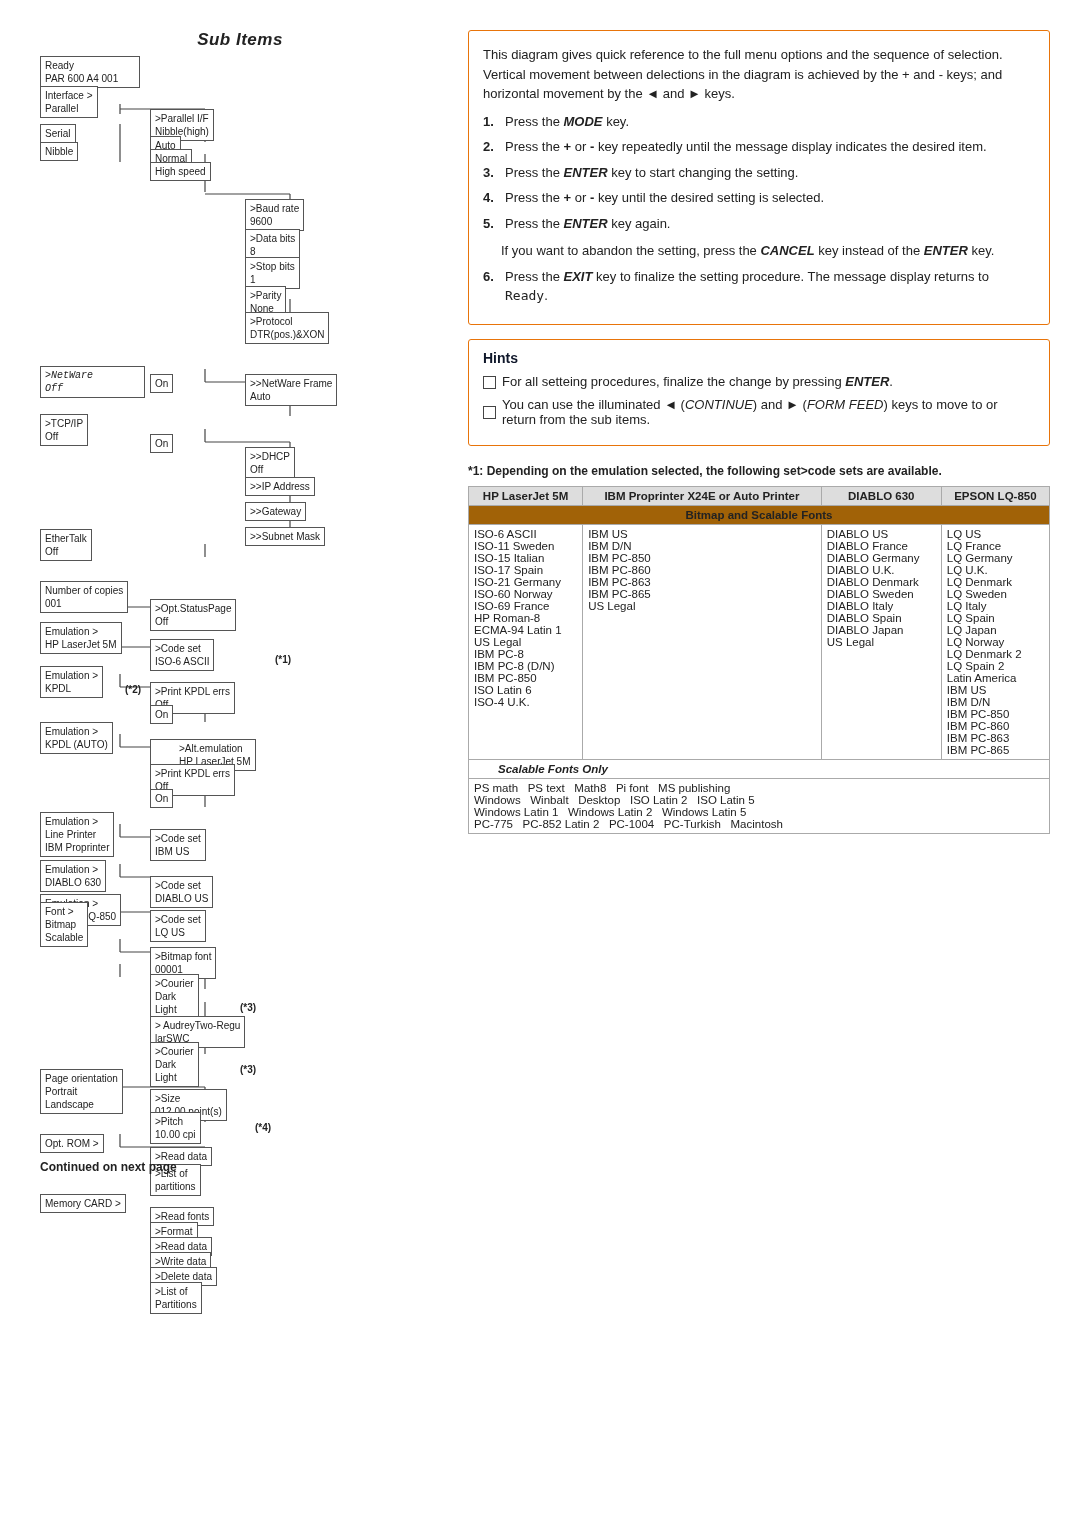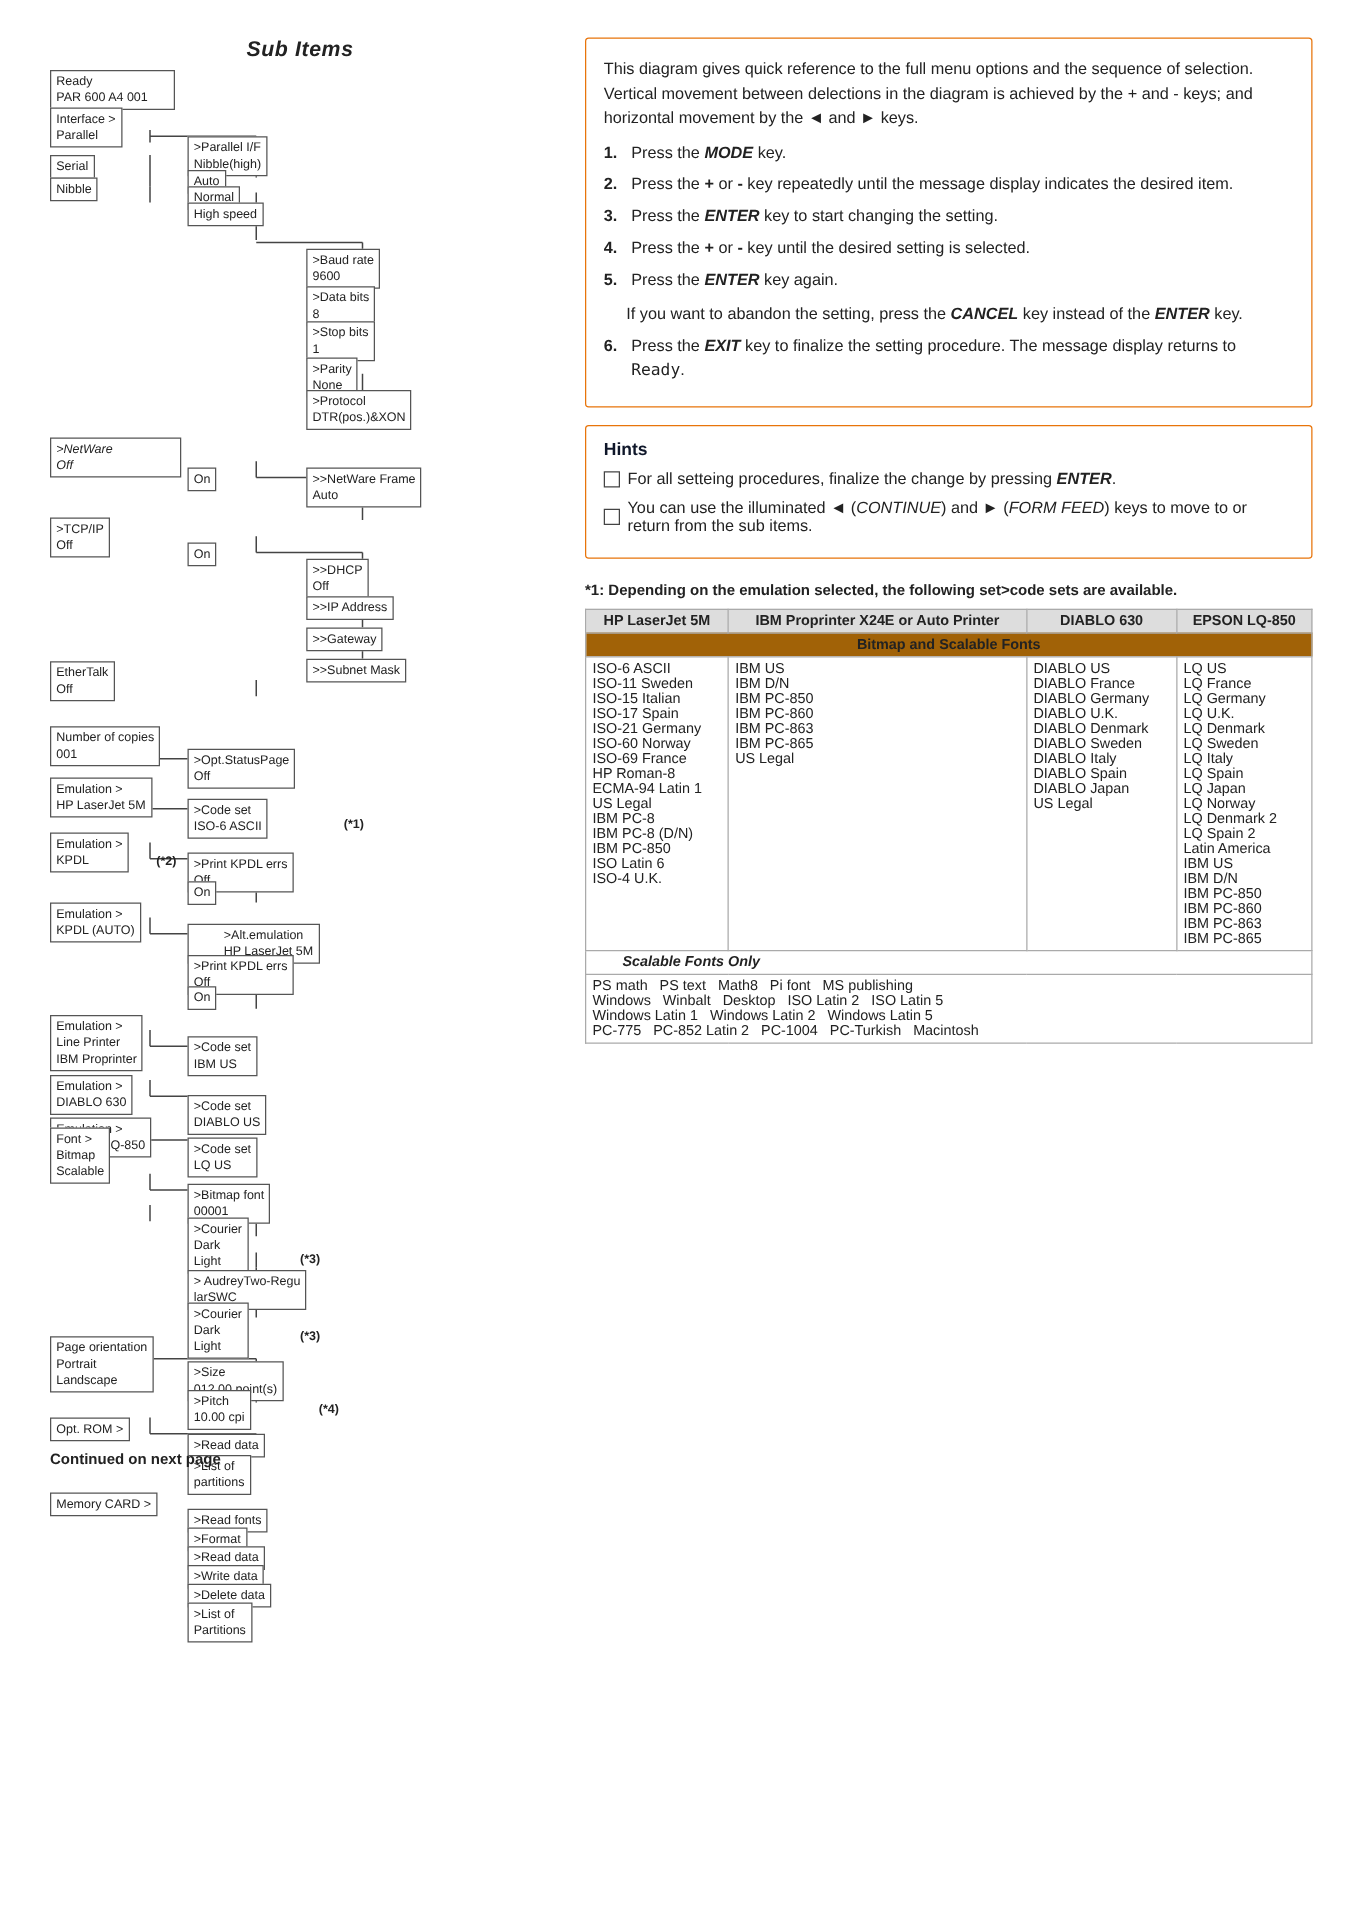--- a/index.html
+++ b/index.html
@@ -378,21 +378,21 @@
         </div>
 
         <div class="menu-node" style="left:215px; top:232px;">
           <span>&gt;Parity<br>None</span>
         </div>
 
         <div class="menu-node" style="left:215px; top:258px;">
           <span>&gt;Protocol<br>DTR(pos.)&amp;XON</span>
         </div>
 
-        <div class="menu-node" style="left:10px; top:296px; font-style:italic; width:105px;">
+        <div class="menu-node" style="left:10px; top:312px; font-style:italic; width:105px;font-family:Liberation Mono, monospace;">
           <span>&gt;NetWare<br>Off</span>
         </div>
 
         <div class="menu-node" style="left:215px; top:320px;">
           <span>&gt;&gt;NetWare Frame<br>Auto</span>
         </div>
 
         <div class="menu-node" style="left:120px; top:320px;">
           <span>On</span>
         </div>

